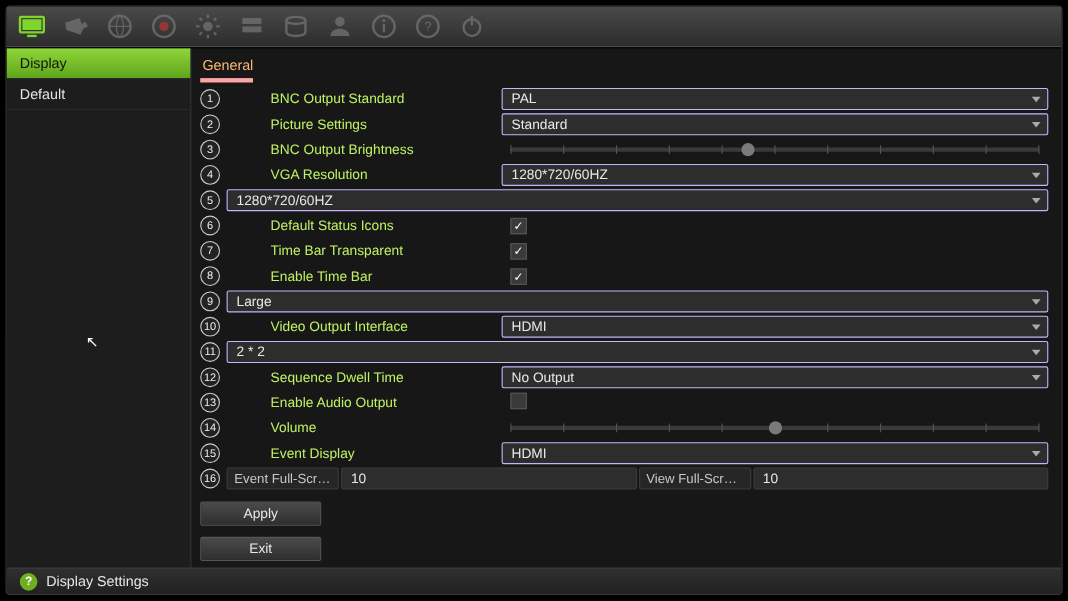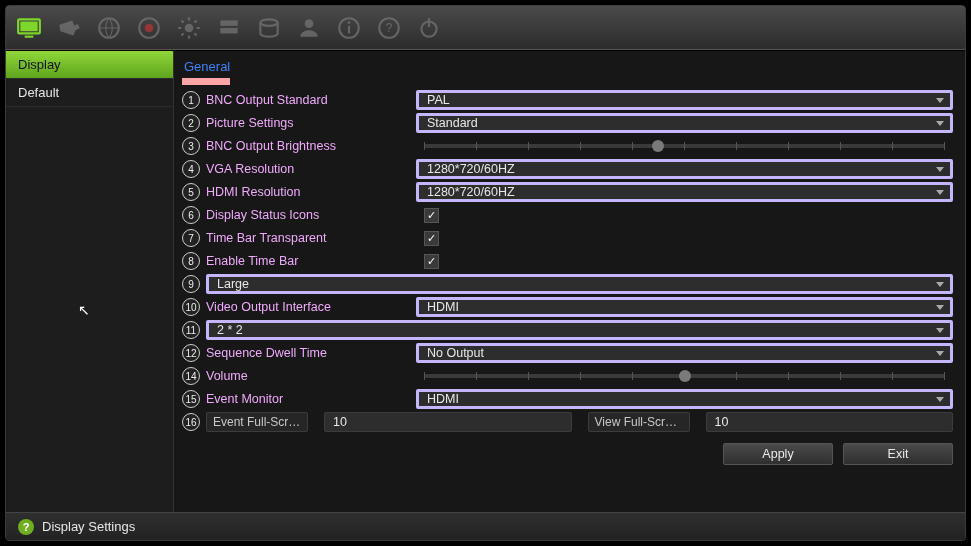--- a/index.html
+++ b/index.html
@@ -66,24 +66,24 @@
     font-weight: normal;
   }
   .content {
     flex: 1;
     padding: 6px 12px 6px 8px;
     position: relative;
     display: flex;
     flex-direction: column;
   }
   .tab-label {
-    color: #3b82f6;
+    color: #fdba74;
     font-size: 13px;
     padding: 2px 0 4px 2px;
-    border-bottom: 7px solid #fca5a5;
+    border-bottom: 4px solid #fca5a5;
     display: inline-block;
     margin-bottom: 4px;
   }
   .settings-table {
     display: flex;
     flex-direction: column;
     gap: 1px;
   }
   .row {
     display: flex;
@@ -98,32 +98,33 @@
     border-radius: 50%;
     display: flex; align-items: center; justify-content: center;
     font-size: 10px;
     color: #eee;
     margin-right: 6px;
     background: #222;
     flex-shrink: 0;
   }
   .row-label {
     width: 210px;
-    color: #f0abfc;
+    color: #bef264;
     white-space: nowrap;
     overflow: hidden;
     text-overflow: ellipsis;
+    margin-left: 40px;
   }
   .row-value {
     flex: 1;
     position: relative;
   }
   .select-field {
     background: #2d2d2d;
-    border: 3px solid #c4b5fd;
+    border: 1px solid #c4b5fd;
     height: 20px;
     display: flex;
     align-items: center;
     padding: 0 20px 0 8px;
     color: #e8e8e8;
     font-size: 12.5px;
     position: relative;
     cursor: pointer;
     border-radius: 2px;
   }
@@ -172,21 +173,21 @@
     width: 12px; height: 12px;
     background: #7a7a7a;
     border-radius: 50%;
     top: -4px;
     transform: translateX(-50%);
     cursor: pointer;
   }
   .dual-row {
     display: flex;
     flex: 1;
-    gap: 16px;
+    gap: 2px;
   }
   .sub-label {
     width: 102px;
     background: #262626;
     border: 1px solid #3c3c3c;
     height: 20px;
     display: flex; align-items: center;
     padding: 0 6px;
     color: #c8c8c8;
     font-size: 12px;
@@ -202,20 +203,21 @@
     padding: 0 8px;
     color: #e8e8e8;
     font-size: 12.5px;
     border-radius: 2px;
   }
   .buttons {
     margin-top: 10px;
     display: flex;
     justify-content: flex-end;
     gap: 10px;
+    flex-direction: column;
   }
   .btn {
     width: 110px; height: 22px;
     background: linear-gradient(#4a4a4a,#2f2f2f);
     border: 1px solid #555;
     color: #e8e8e8;
     font-size: 12.5px;
     display: flex; align-items: center; justify-content: center;
     cursor: pointer;
     border-radius: 2px;
@@ -377,28 +379,27 @@
           </div>
           <div class="row">
             <div class="row-num">4</div>
             <div class="row-label">VGA Resolution</div>
             <div class="row-value">
               <div class="select-field">1280*720/60HZ</div>
             </div>
           </div>
           <div class="row">
             <div class="row-num">5</div>
-            <div class="row-label">HDMI Resolution</div>
             <div class="row-value">
               <div class="select-field">1280*720/60HZ</div>
             </div>
           </div>
           <div class="row">
             <div class="row-num">6</div>
-            <div class="row-label">Display Status Icons</div>
+            <div class="row-label">Default Status Icons</div>
             <div class="row-value"><div class="chk checked"></div></div>
           </div>
           <div class="row">
             <div class="row-num">7</div>
             <div class="row-label">Time Bar Transparent</div>
             <div class="row-value"><div class="chk checked"></div></div>
           </div>
           <div class="row">
             <div class="row-num">8</div>
             <div class="row-label">Enable Time Bar</div>
@@ -424,20 +425,25 @@
             </div>
           </div>
           <div class="row">
             <div class="row-num">12</div>
             <div class="row-label">Sequence Dwell Time</div>
             <div class="row-value">
               <div class="select-field">No Output</div>
             </div>
           </div>
           <div class="row">
+            <div class="row-num">13</div>
+            <div class="row-label">Enable Audio Output</div>
+            <div class="row-value"><div class="chk"></div></div>
+          </div>
+          <div class="row">
             <div class="row-num">14</div>
             <div class="row-label">Volume</div>
             <div class="row-value">
               <div class="slider-track">
                 <div class="ticks">
                   <span></span>
                   <span></span>
                   <span></span>
                   <span></span>
                   <span></span>
@@ -447,21 +453,21 @@
                   <span></span>
                   <span></span>
                   <span></span>
                 </div>
                 <div class="slider-thumb" style="left: 50%;"></div>
               </div>
             </div>
           </div>
           <div class="row">
             <div class="row-num">15</div>
-            <div class="row-label">Event Monitor</div>
+            <div class="row-label">Event Display</div>
             <div class="row-value">
               <div class="select-field">HDMI</div>
             </div>
           </div>
           <div class="row">
             <div class="row-num">16</div>
             <div class="dual-row">
               <div class="sub-label">Event Full-Scr…</div>
               <div class="sub-input">10</div>
               <div class="sub-label">View Full-Scr…</div>

